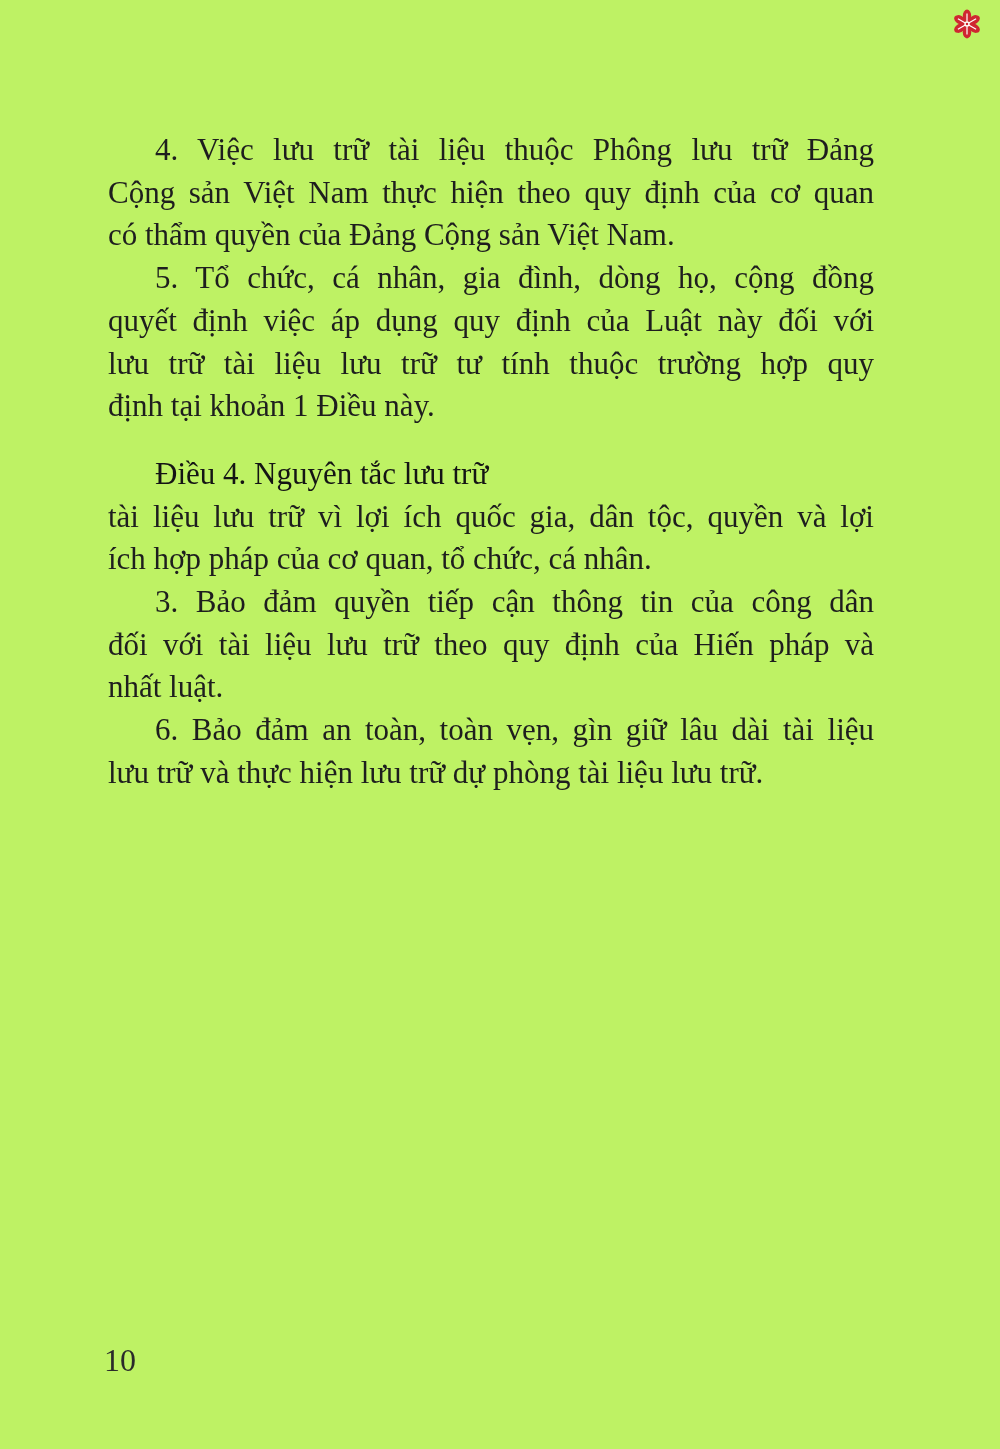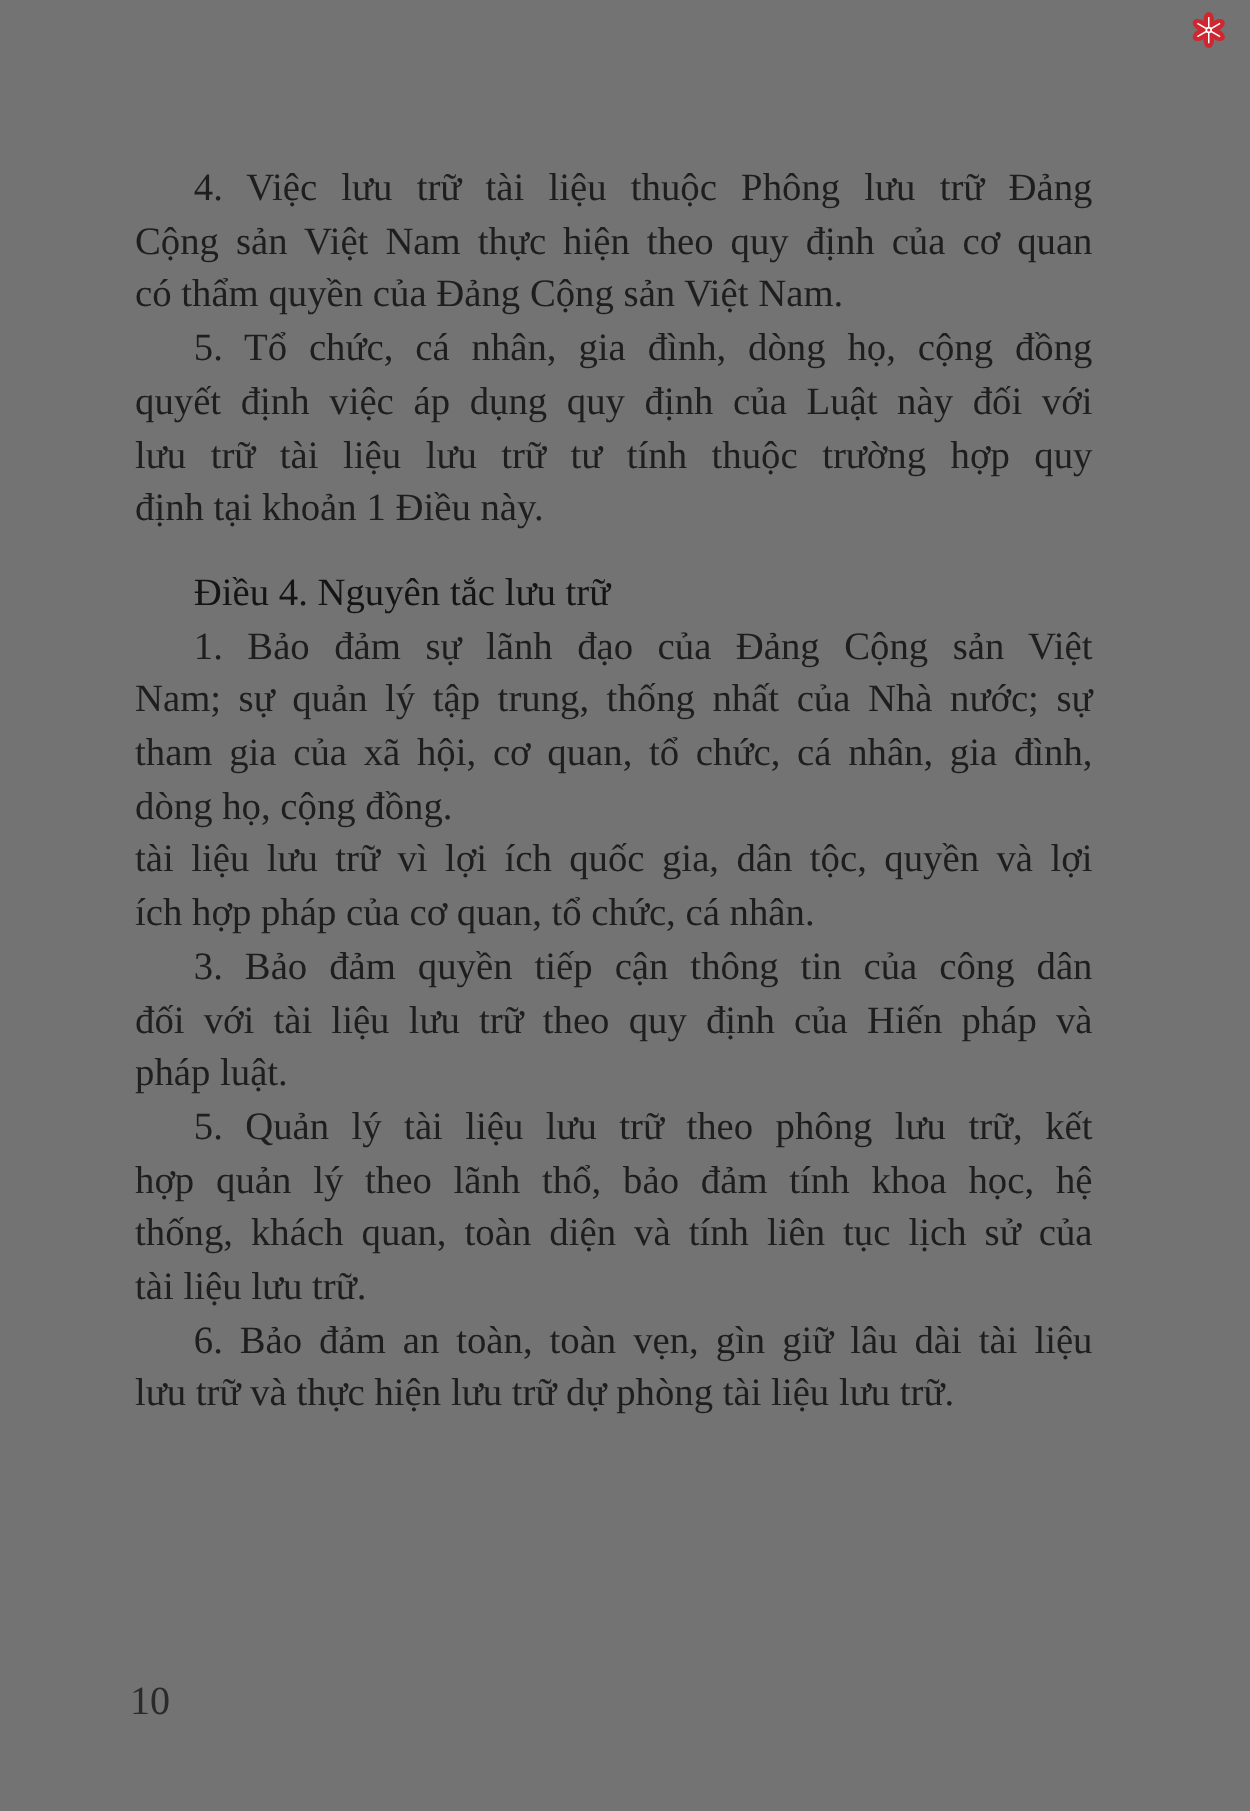--- a/index.html
+++ b/index.html
@@ -11,21 +11,21 @@
     width: 1000px;
     height: 1449px;
     position: relative;
     font-family: "Liberation Serif", serif;
     color: #1e1e1e;
     overflow: hidden;
   }
   .scan-page {
     position: absolute;
     inset: 0;
-    background: #737373;
+    background: #bef264;
   }
   .flower {
     position: absolute;
     left: 952px;
     top: 9px;
     width: 30px;
     height: 30px;
   }
   .text-column {
     position: absolute;
@@ -102,39 +102,27 @@
       <div class="block paragraph">
         <div class="line first">5. Tổ chức, cá nhân, gia đình, dòng họ, cộng đồng</div>
         <div class="line">quyết định việc áp dụng quy định của Luật này đối với</div>
         <div class="line">lưu trữ tài liệu lưu trữ tư tính thuộc trường hợp quy</div>
         <div class="line last">định tại khoản 1 Điều này.</div>
       </div>
       <div class="block heading">
         <div class="line first last">Điều 4. Nguyên tắc lưu trữ</div>
       </div>
       <div class="block paragraph">
-        <div class="line first">1. Bảo đảm sự lãnh đạo của Đảng Cộng sản Việt</div>
-        <div class="line">Nam; sự quản lý tập trung, thống nhất của Nhà nước; sự</div>
-        <div class="line">tham gia của xã hội, cơ quan, tổ chức, cá nhân, gia đình,</div>
-        <div class="line last">dòng họ, cộng đồng.</div>
-      </div>
-      <div class="block paragraph">
         <div class="line">tài liệu lưu trữ vì lợi ích quốc gia, dân tộc, quyền và lợi</div>
         <div class="line last">ích hợp pháp của cơ quan, tổ chức, cá nhân.</div>
       </div>
       <div class="block paragraph">
         <div class="line first">3. Bảo đảm quyền tiếp cận thông tin của công dân</div>
         <div class="line">đối với tài liệu lưu trữ theo quy định của Hiến pháp và</div>
-        <div class="line last">pháp luật.</div>
-      </div>
-      <div class="block paragraph">
-        <div class="line first">5. Quản lý tài liệu lưu trữ theo phông lưu trữ, kết</div>
-        <div class="line">hợp quản lý theo lãnh thổ, bảo đảm tính khoa học, hệ</div>
-        <div class="line">thống, khách quan, toàn diện và tính liên tục lịch sử của</div>
-        <div class="line last">tài liệu lưu trữ.</div>
+        <div class="line last">nhất luật.</div>
       </div>
       <div class="block paragraph">
         <div class="line first">6. Bảo đảm an toàn, toàn vẹn, gìn giữ lâu dài tài liệu</div>
         <div class="line last">lưu trữ và thực hiện lưu trữ dự phòng tài liệu lưu trữ.</div>
       </div>
     </div>
 
   <div class="page-number">10</div>
 
 </div>

